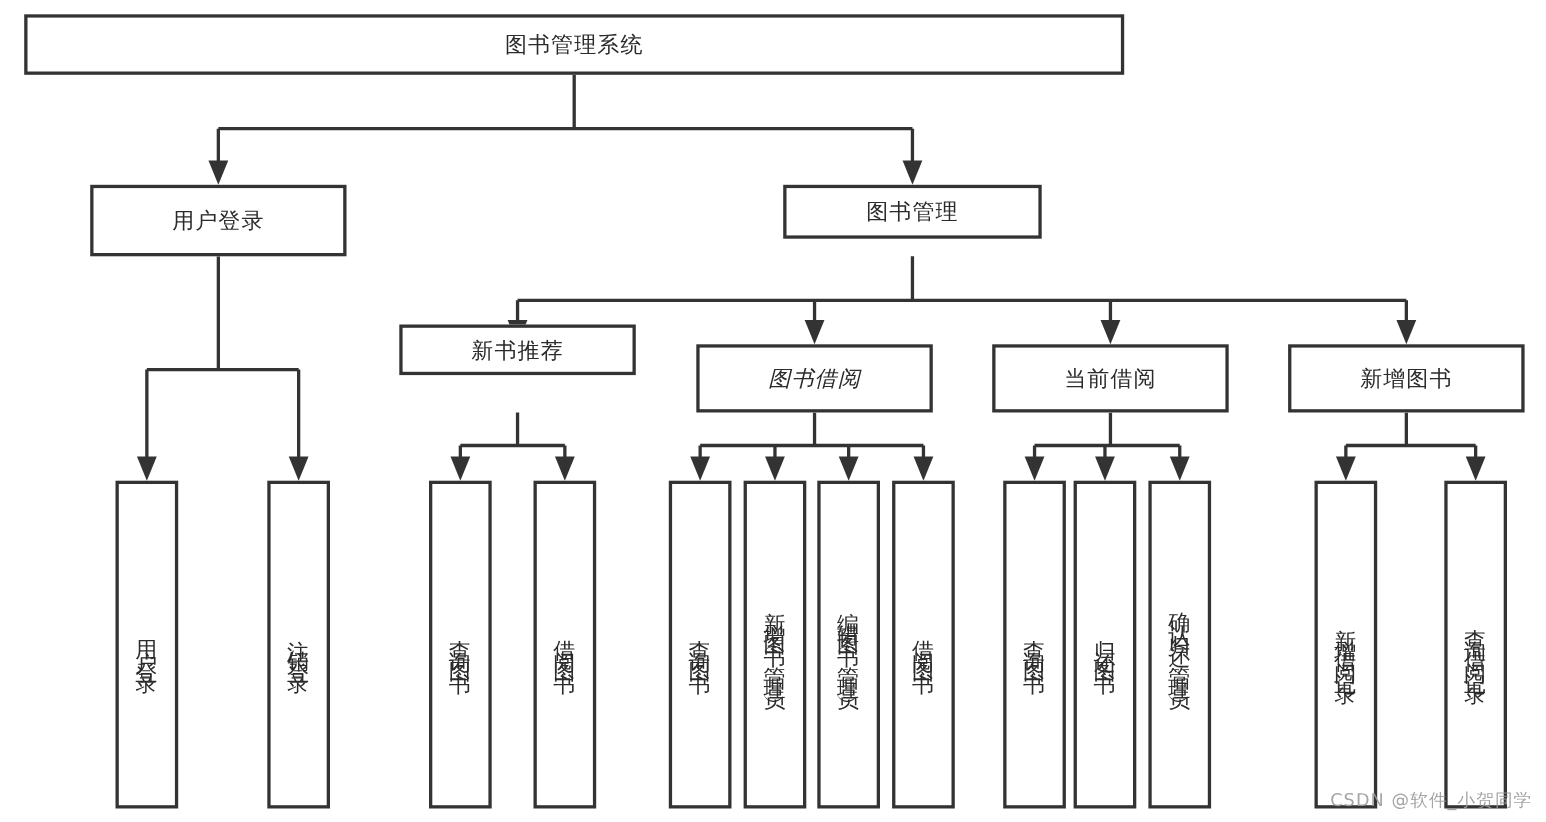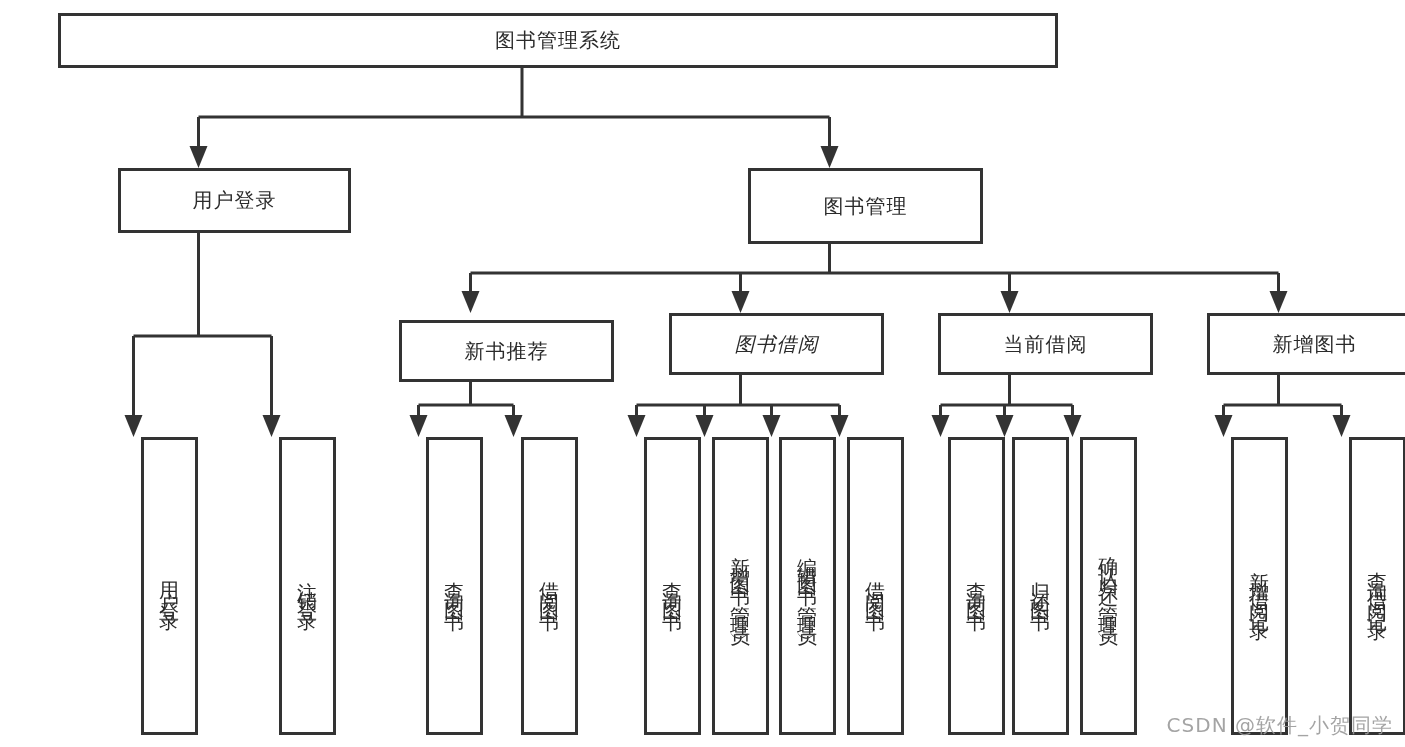--- a/index.html
+++ b/index.html
@@ -30,35 +30,34 @@
     box-sizing: border-box;
     background: #ffffff;
     border: 3px solid #333333;
     display: flex;
     align-items: center;
     justify-content: center;
     color: #2b2b2b;
     font-size: 20px;
     letter-spacing: 1px;
     text-align: center;
-    margin-left: 36px;
   }
   .node.v span {
     writing-mode: vertical-rl;
     text-orientation: mixed;
     letter-spacing: 10px;
     line-height: 1;
   }
   .lvl2, .lvl3 { font-size: 20px; }
   #watermark {
     position: absolute;
     right: 12px;
     bottom: 8px;
     color: #9b9b9b;
-    font-size: 20px;
+    font-size: 16px;
     letter-spacing: 1px;
     opacity: 0.9;
     white-space: nowrap;
     z-index: 10;
   }
 </style>
 </head>
 <body>
 
 <div id="canvas">
@@ -113,25 +112,25 @@
     </g>
   </svg>
 
   <div class="node lvl1" style="left:22px; top:13px; width:1000px; height:55px;">
     <span>图书管理系统</span>
   </div>
 
   <div class="node lvl2" style="left:82px; top:168px; width:233px; height:65px;">
     <span>用户登录</span>
   </div>
-  <div class="node lvl2" style="left:712px; top:168px; width:235px; height:76px;">
+  <div class="node lvl2" style="left:712px; top:168px; width:235px; height:49px;">
     <span>图书管理</span>
   </div>
 
-  <div class="node lvl3" style="left:363px; top:320px; width:215px; height:62px;">
+  <div class="node lvl3" style="left:363px; top:295px; width:215px; height:46px;">
     <span>新书推荐</span>
   </div>
   <div class="node lvl3" style="left:633px; top:313px; width:215px; height:62px;font-style:italic;">
     <span>图书借阅</span>
   </div>
   <div class="node lvl3" style="left:902px; top:313px; width:215px; height:62px;text-align:right;">
     <span>当前借阅</span>
   </div>
   <div class="node lvl3" style="left:1171px; top:313px; width:215px; height:62px;">
     <span>新增图书</span>

